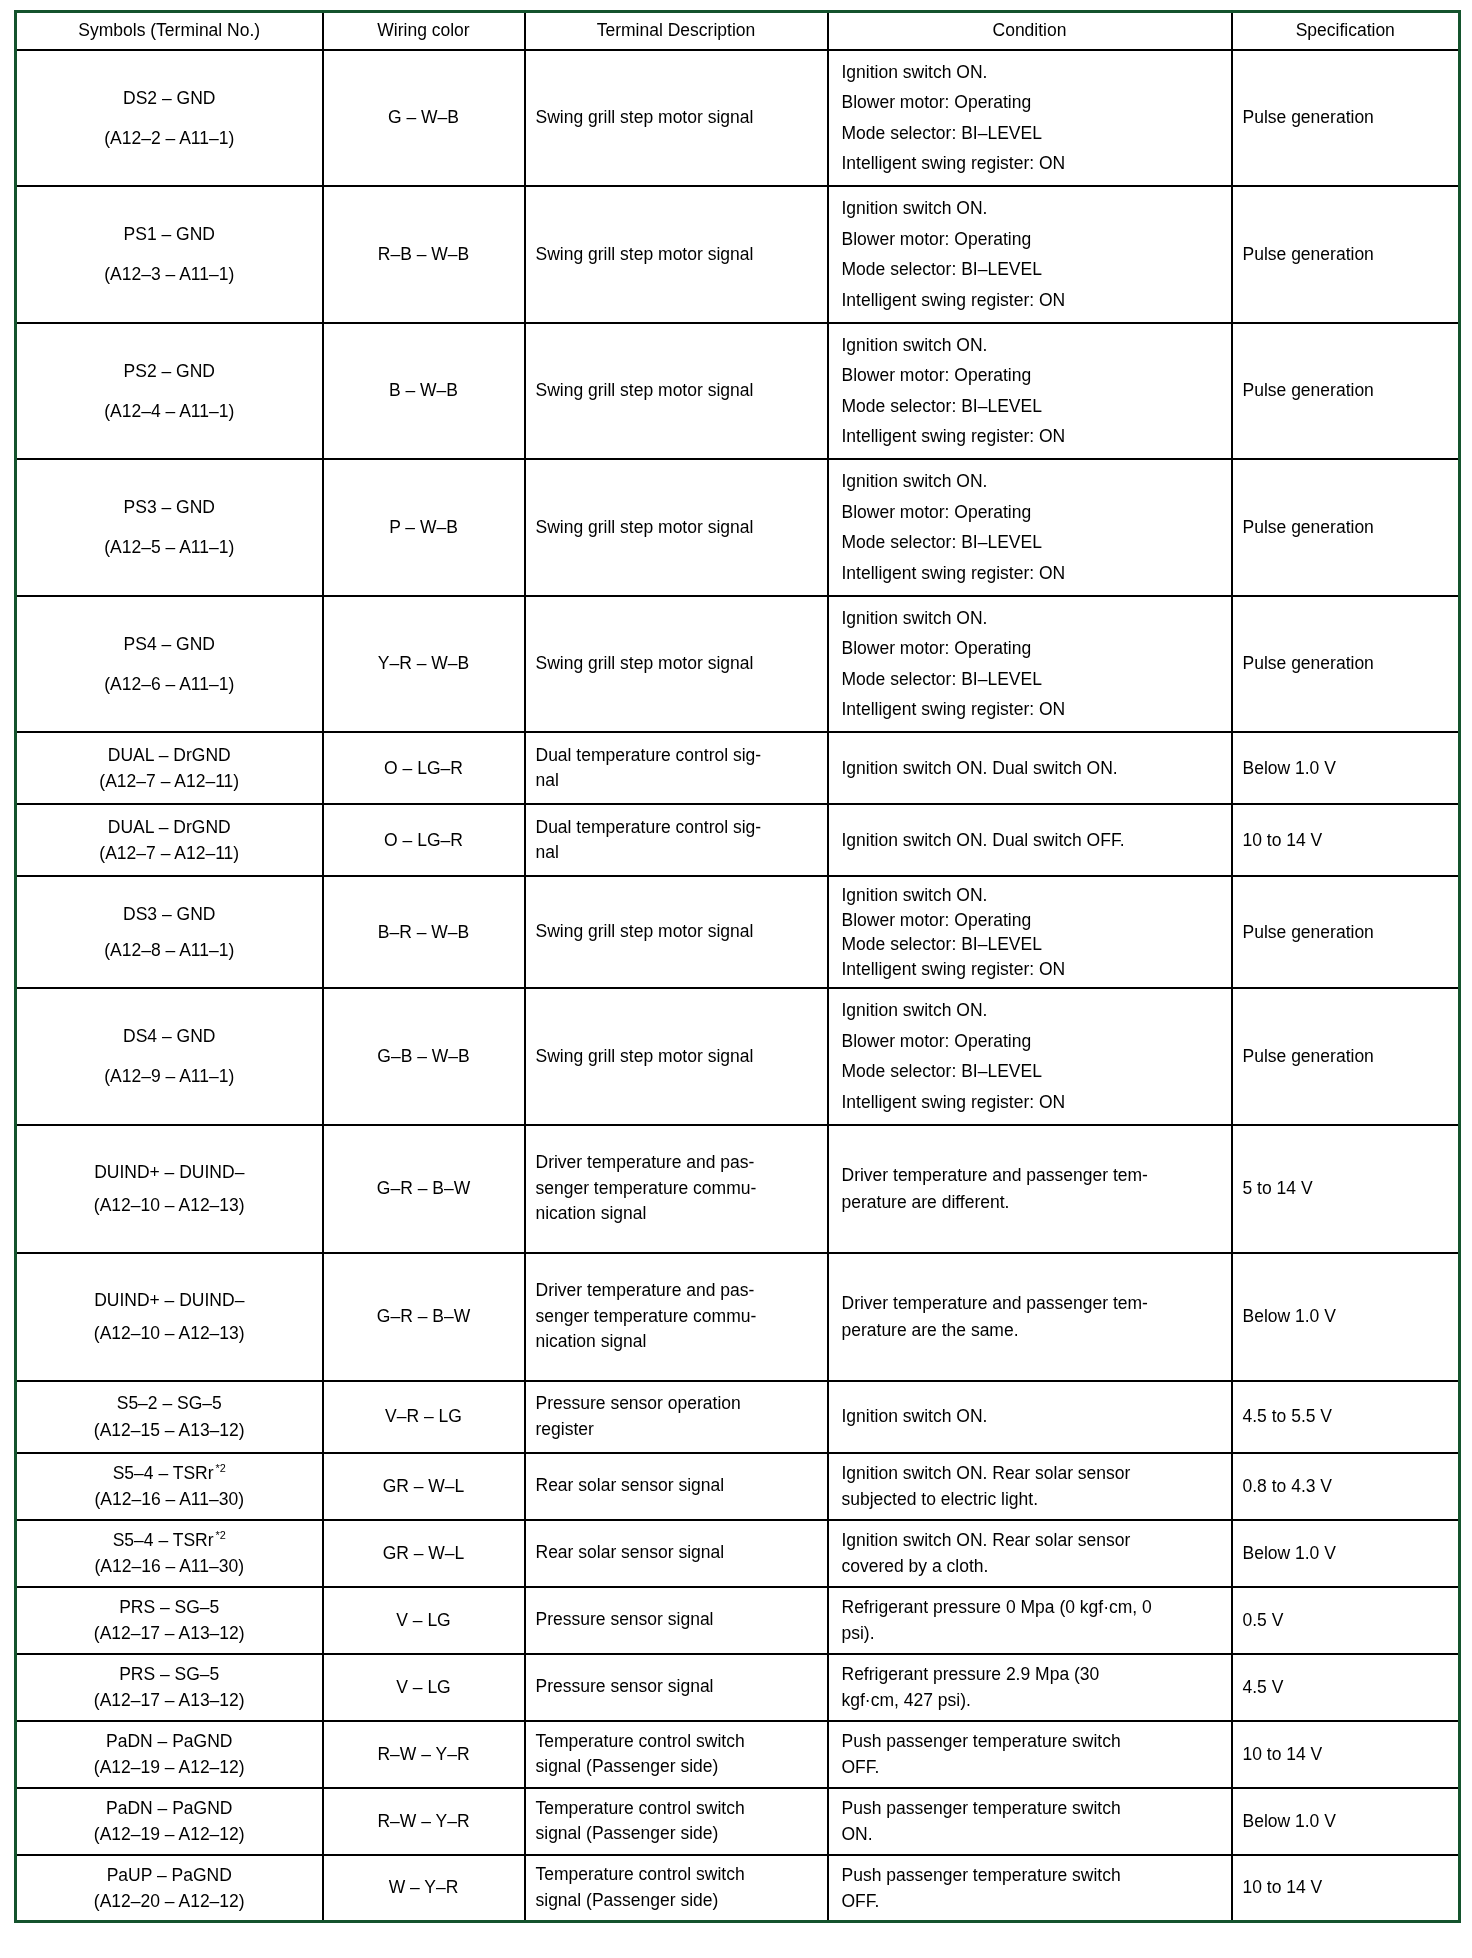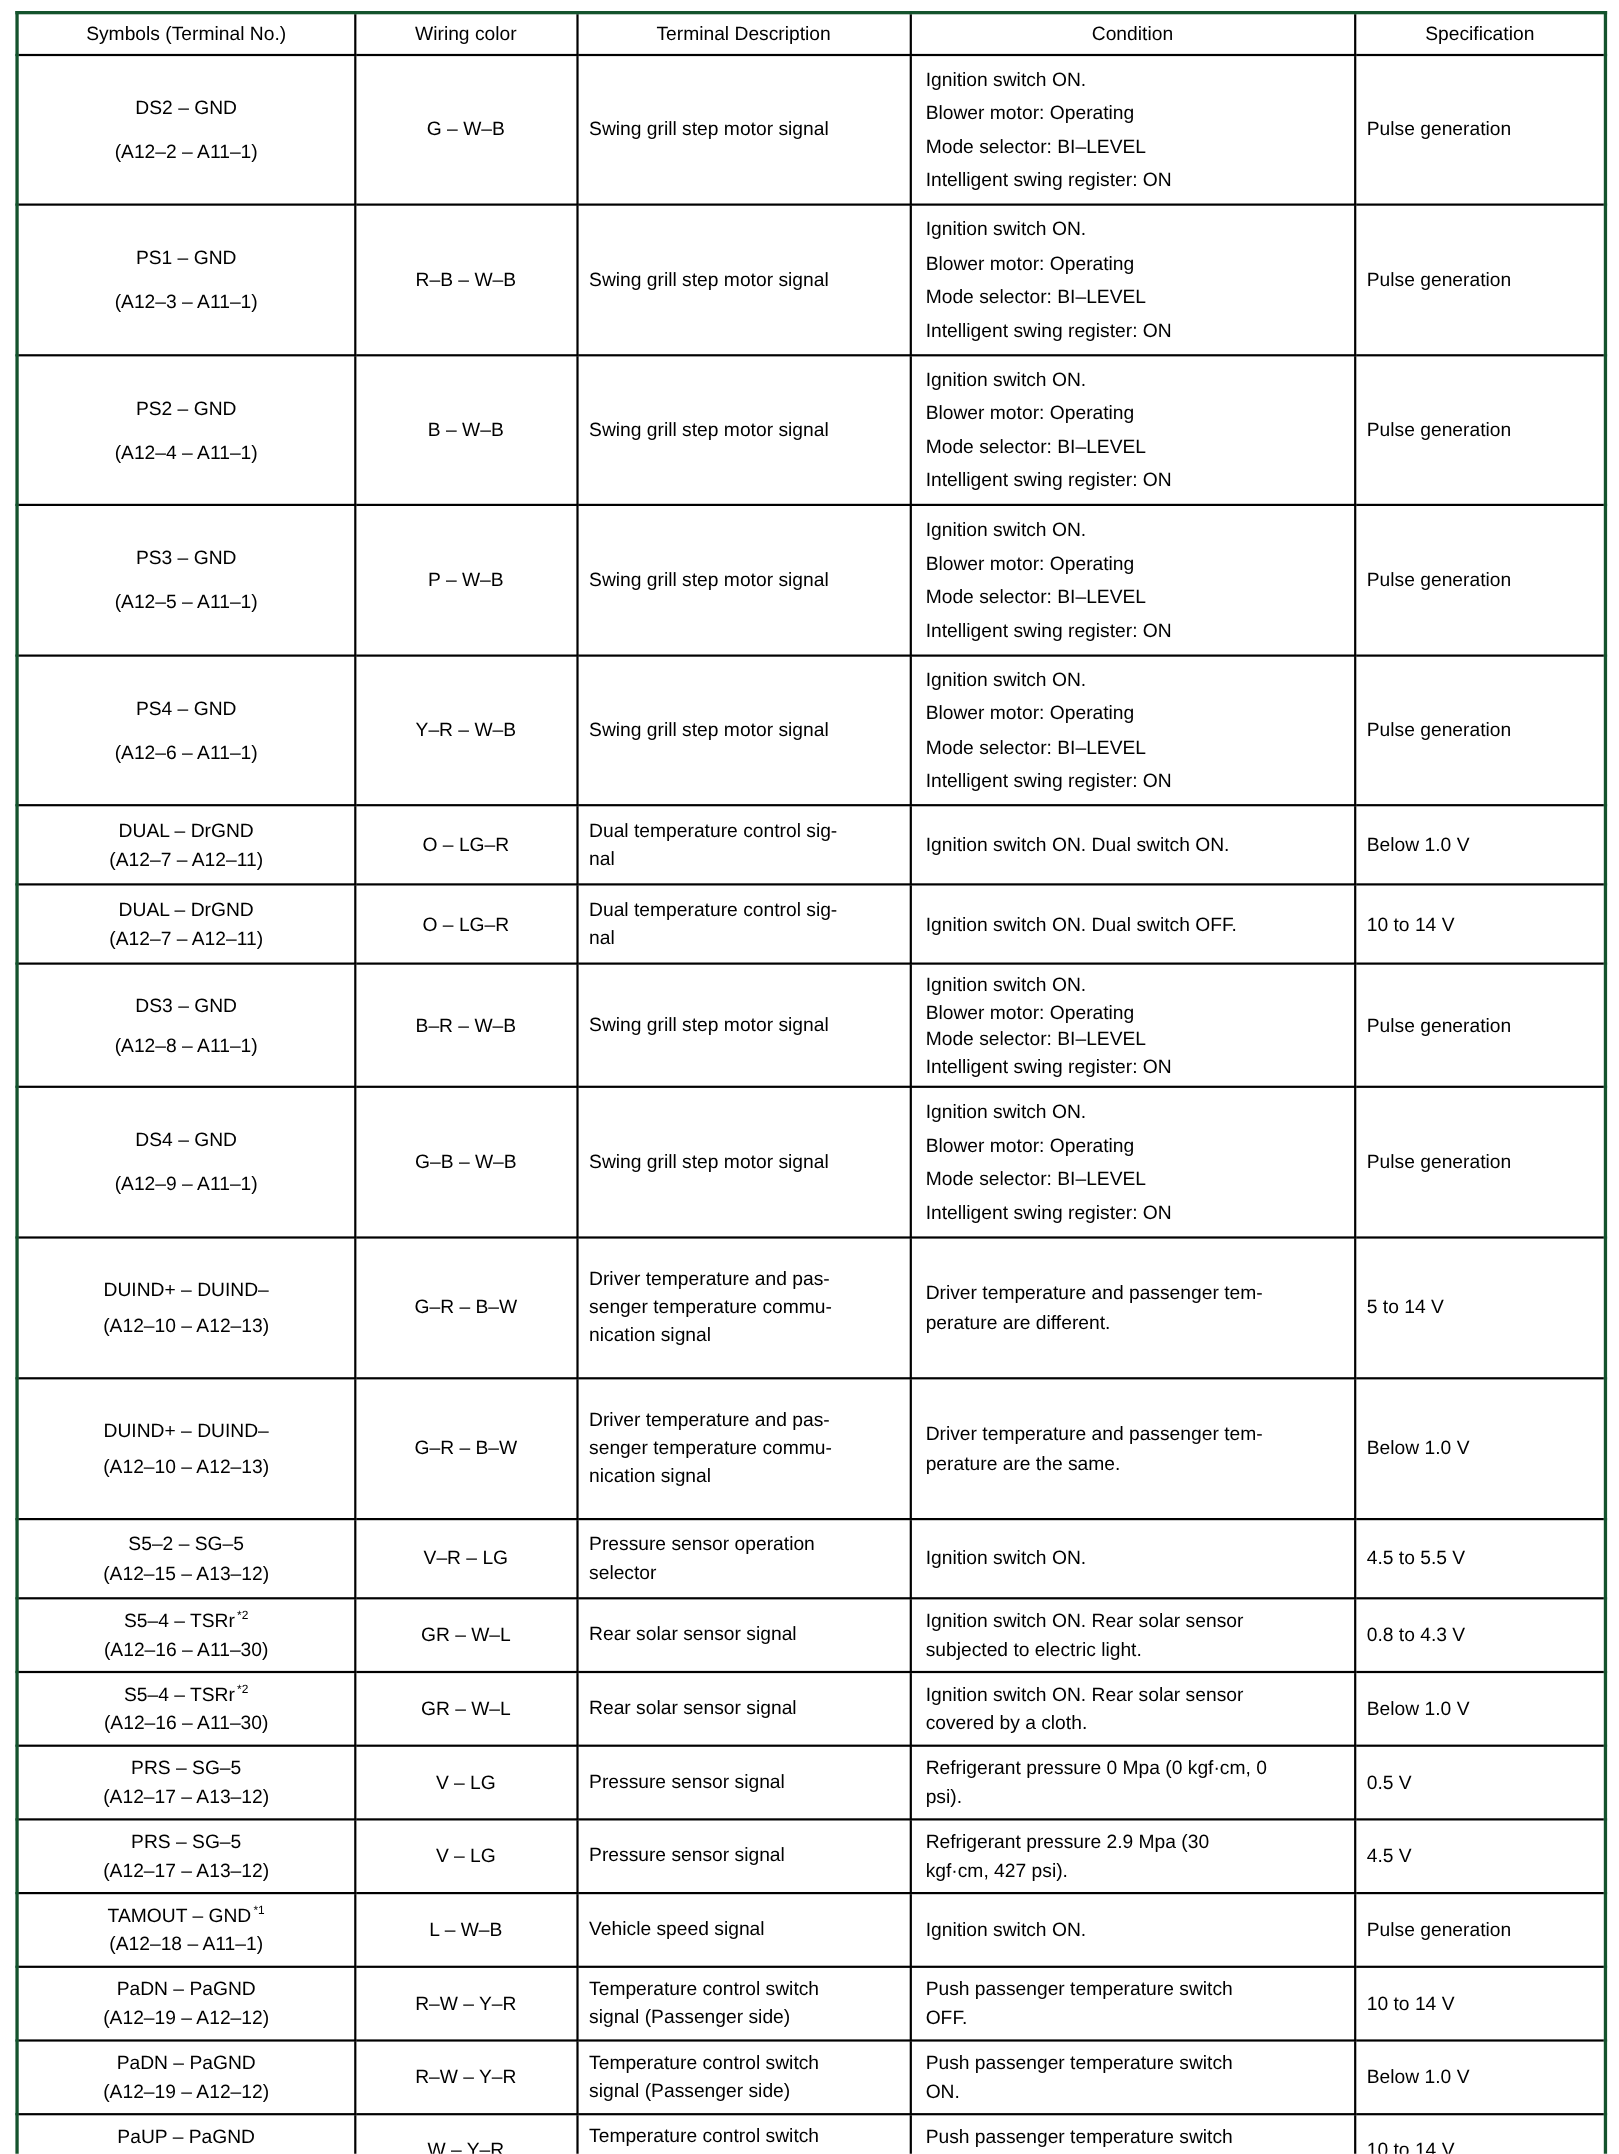--- a/index.html
+++ b/index.html
@@ -280,21 +280,21 @@
           <td class="c-spec">Below 1.0 V</td>
         </tr>
         <tr>
           <td class="c-sym">
             <div><span>S5–2 – SG–5</span></div>
             <div>(A12–15 – A13–12)</div>
           </td>
           <td class="c-wire">V–R – LG</td>
           <td class="c-desc">
             <div>Pressure sensor operation</div>
-            <div>selector</div>
+            <div>register</div>
           </td>
           <td class="c-cond">
             <div>Ignition switch ON.</div>
           </td>
           <td class="c-spec">4.5 to 5.5 V</td>
         </tr>
         <tr>
           <td class="c-sym">
             <div><span>S5–4 – TSRr</span><sup>*2</sup></div>
             <div>(A12–16 – A11–30)</div>
@@ -346,34 +346,20 @@
           </td>
           <td class="c-wire">V – LG</td>
           <td class="c-desc">
             <div>Pressure sensor signal</div>
           </td>
           <td class="c-cond">
             <div>Refrigerant pressure 2.9 Mpa (30</div>
             <div>kgf·cm, 427 psi).</div>
           </td>
           <td class="c-spec">4.5 V</td>
-        </tr>
-        <tr>
-          <td class="c-sym">
-            <div><span>TAMOUT – GND</span><sup>*1</sup></div>
-            <div>(A12–18 – A11–1)</div>
-          </td>
-          <td class="c-wire">L – W–B</td>
-          <td class="c-desc">
-            <div>Vehicle speed signal</div>
-          </td>
-          <td class="c-cond">
-            <div>Ignition switch ON.</div>
-          </td>
-          <td class="c-spec">Pulse generation</td>
         </tr>
         <tr>
           <td class="c-sym">
             <div><span>PaDN – PaGND</span></div>
             <div>(A12–19 – A12–12)</div>
           </td>
           <td class="c-wire">R–W – Y–R</td>
           <td class="c-desc">
             <div>Temperature control switch</div>
             <div>signal (Passenger side)</div>

